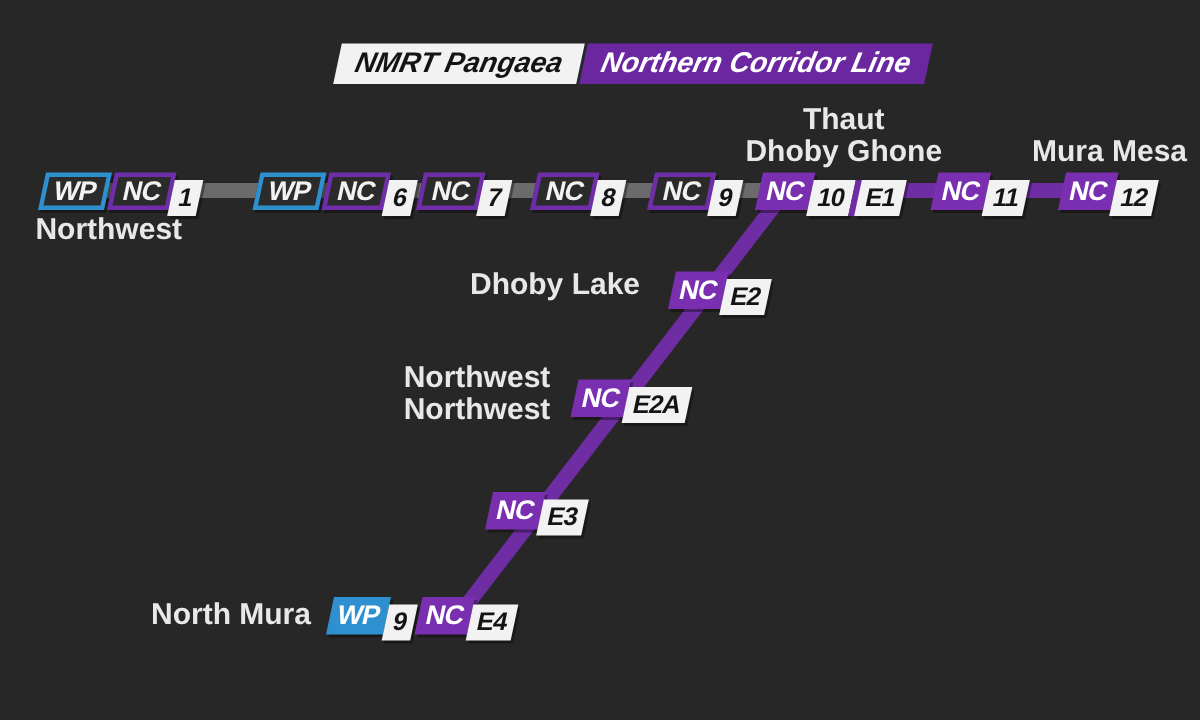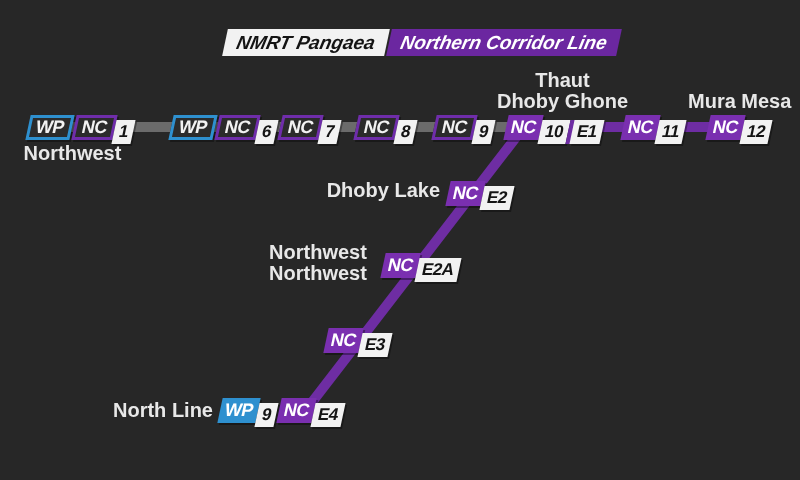--- a/index.html
+++ b/index.html
@@ -58,21 +58,21 @@
   .gap2{ margin-left:3px; }
 
   
   .st-label{
     position:absolute;
     font-weight:bold; font-size:20px; line-height:21px;
     color:#e8e8e8;
     white-space:nowrap;
   }
   .ctr{ text-align:center; }
-  .rgt{ text-align:right; }
+  .rgt{ text-align:center; }
 </style>
 </head>
 <body>
 
 <svg id="lines" width="800" height="480">
   <path d="M33 127 L548 127" stroke="#6b6b6b" stroke-width="10" fill="none"></path>
   <path d="M768 127 L524 127 L306 410" stroke="#6e2da3" stroke-width="10" fill="none" stroke-linejoin="miter"></path>
 </svg>
 
 <div class="header">
@@ -151,13 +151,13 @@
   <span class="badge b-solid-nc">NC</span>
   <span class="badge b-white">E3</span>
 </div>
 
 <div class="station" style="left:220px;top:398px;">
   <span class="badge b-solid-wp">WP</span>
   <span class="badge b-white">9</span>
   <span class="badge b-solid-nc gap2">NC</span>
   <span class="badge b-white">E4</span>
 </div>
-<div class="st-label rgt" style="left:95px;top:400px;width:118px;">North Line</div>
+<div class="st-label rgt" style="left:95px;top:400px;width:118px;">North Mura</div>
 
 </body></html>

